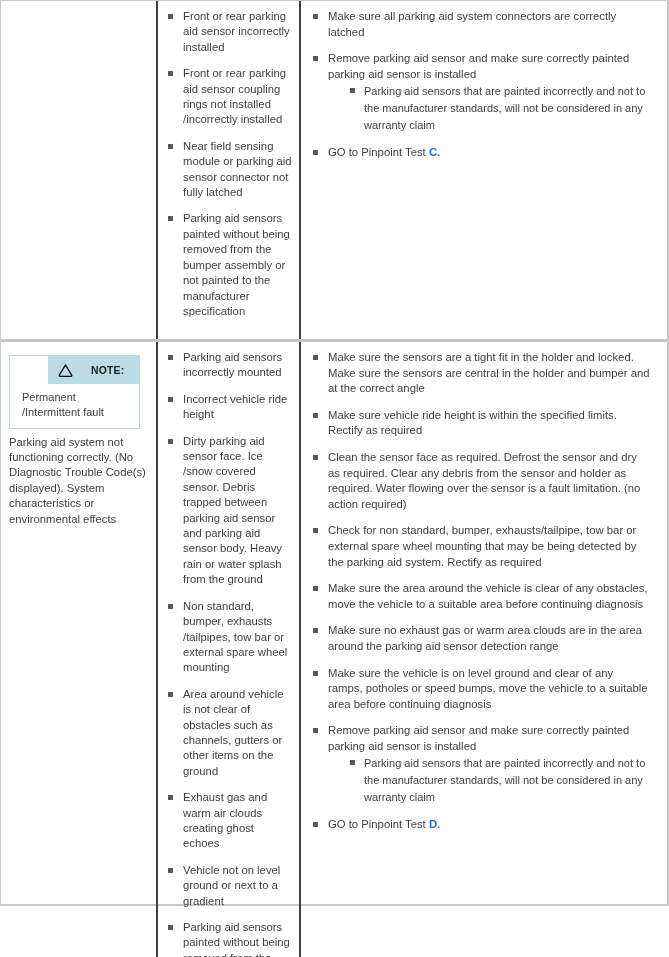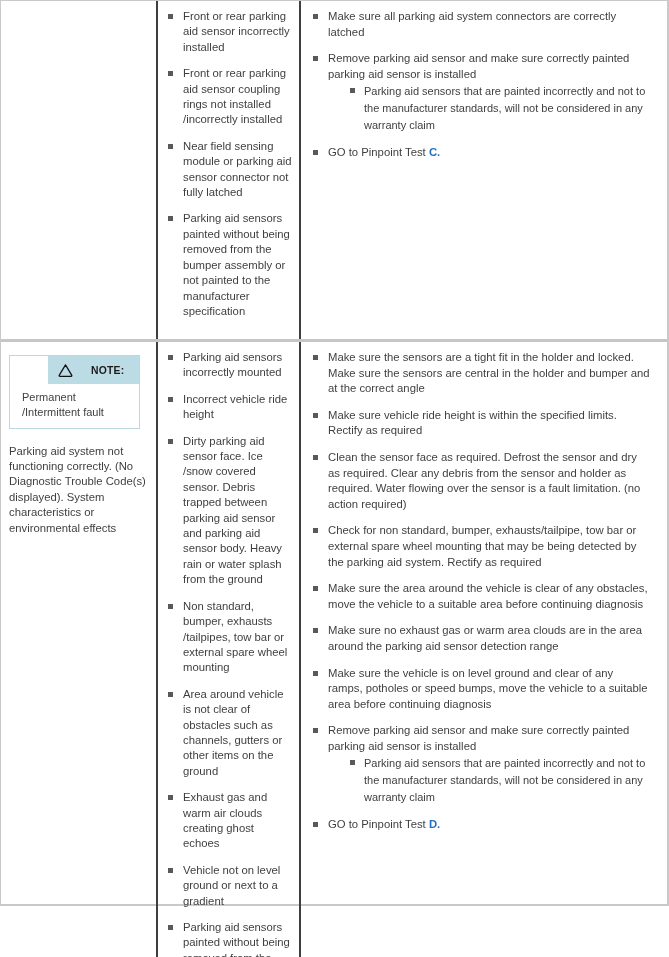--- a/index.html
+++ b/index.html
@@ -158,21 +158,21 @@
     letter-spacing: 0.2px;
   }
   .note-body {
     padding: 6px 6px 7px 12px;
     font-size: 11px;
     line-height: 15.3px;
     color: #3f3f3f;
   }
 
   .sym-para {
-    margin: 15px 0 0 8px;
+    margin: 6px 0 0 8px;
     padding-right: 8px;
     font-size: 11.3px;
     line-height: 15.4px;
     color: #3f3f3f;
   }
 </style>
 </head>
 <body>
 
 <div class="page">

